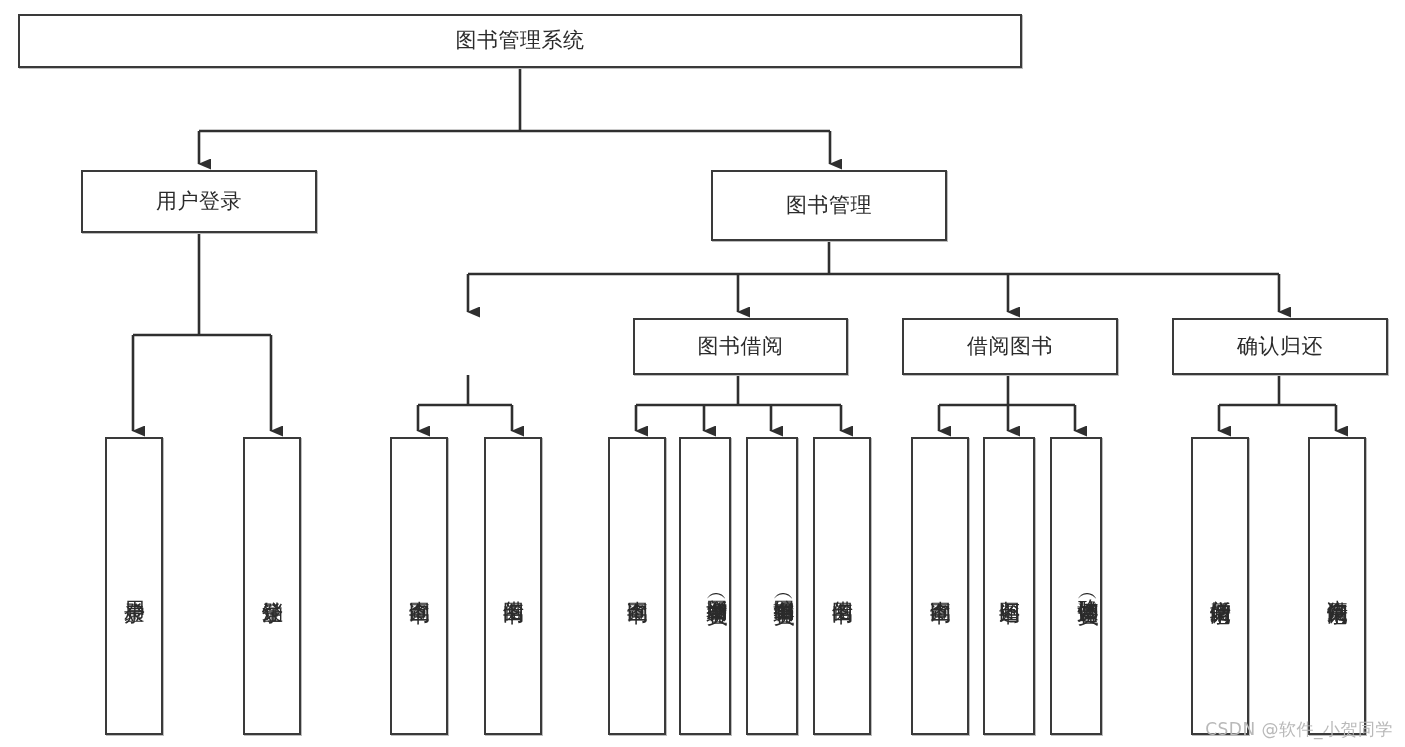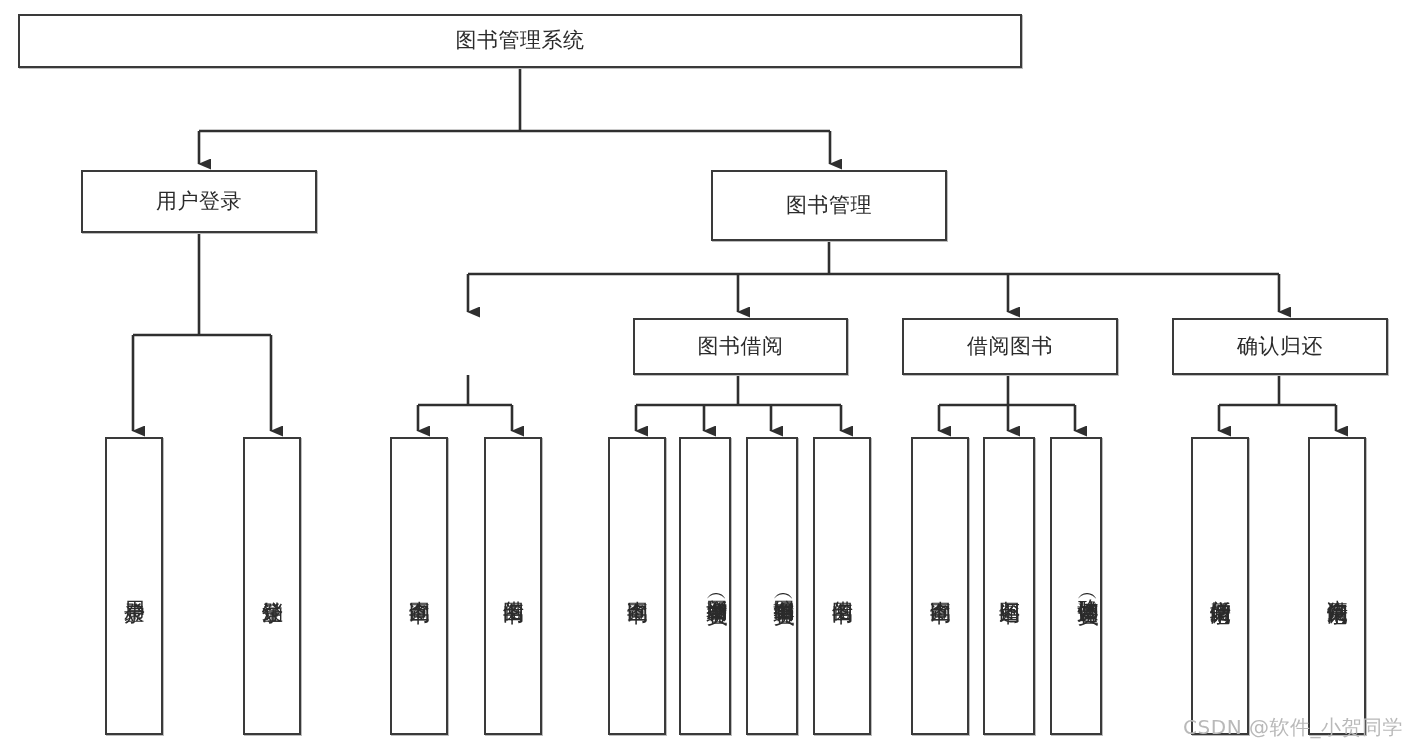--- a/index.html
+++ b/index.html
@@ -48,23 +48,23 @@
     line-height: 1.18;
     letter-spacing: 1px;
     padding: 6px 0;
     text-align: center;
   }
   .node-v.tall {
     align-items: flex-start;
   }
   .watermark {
     position: absolute;
-    right: 2px;
+    right: 12px;
     bottom: 6px;
-    font-size: 20px;
+    font-size: 17px;
     color: #b9b9b9;
     letter-spacing: 0.5px;
     white-space: nowrap;
     pointer-events: none;
   }
 </style>
 </head>
 <body>
 
 <div id="stage">

